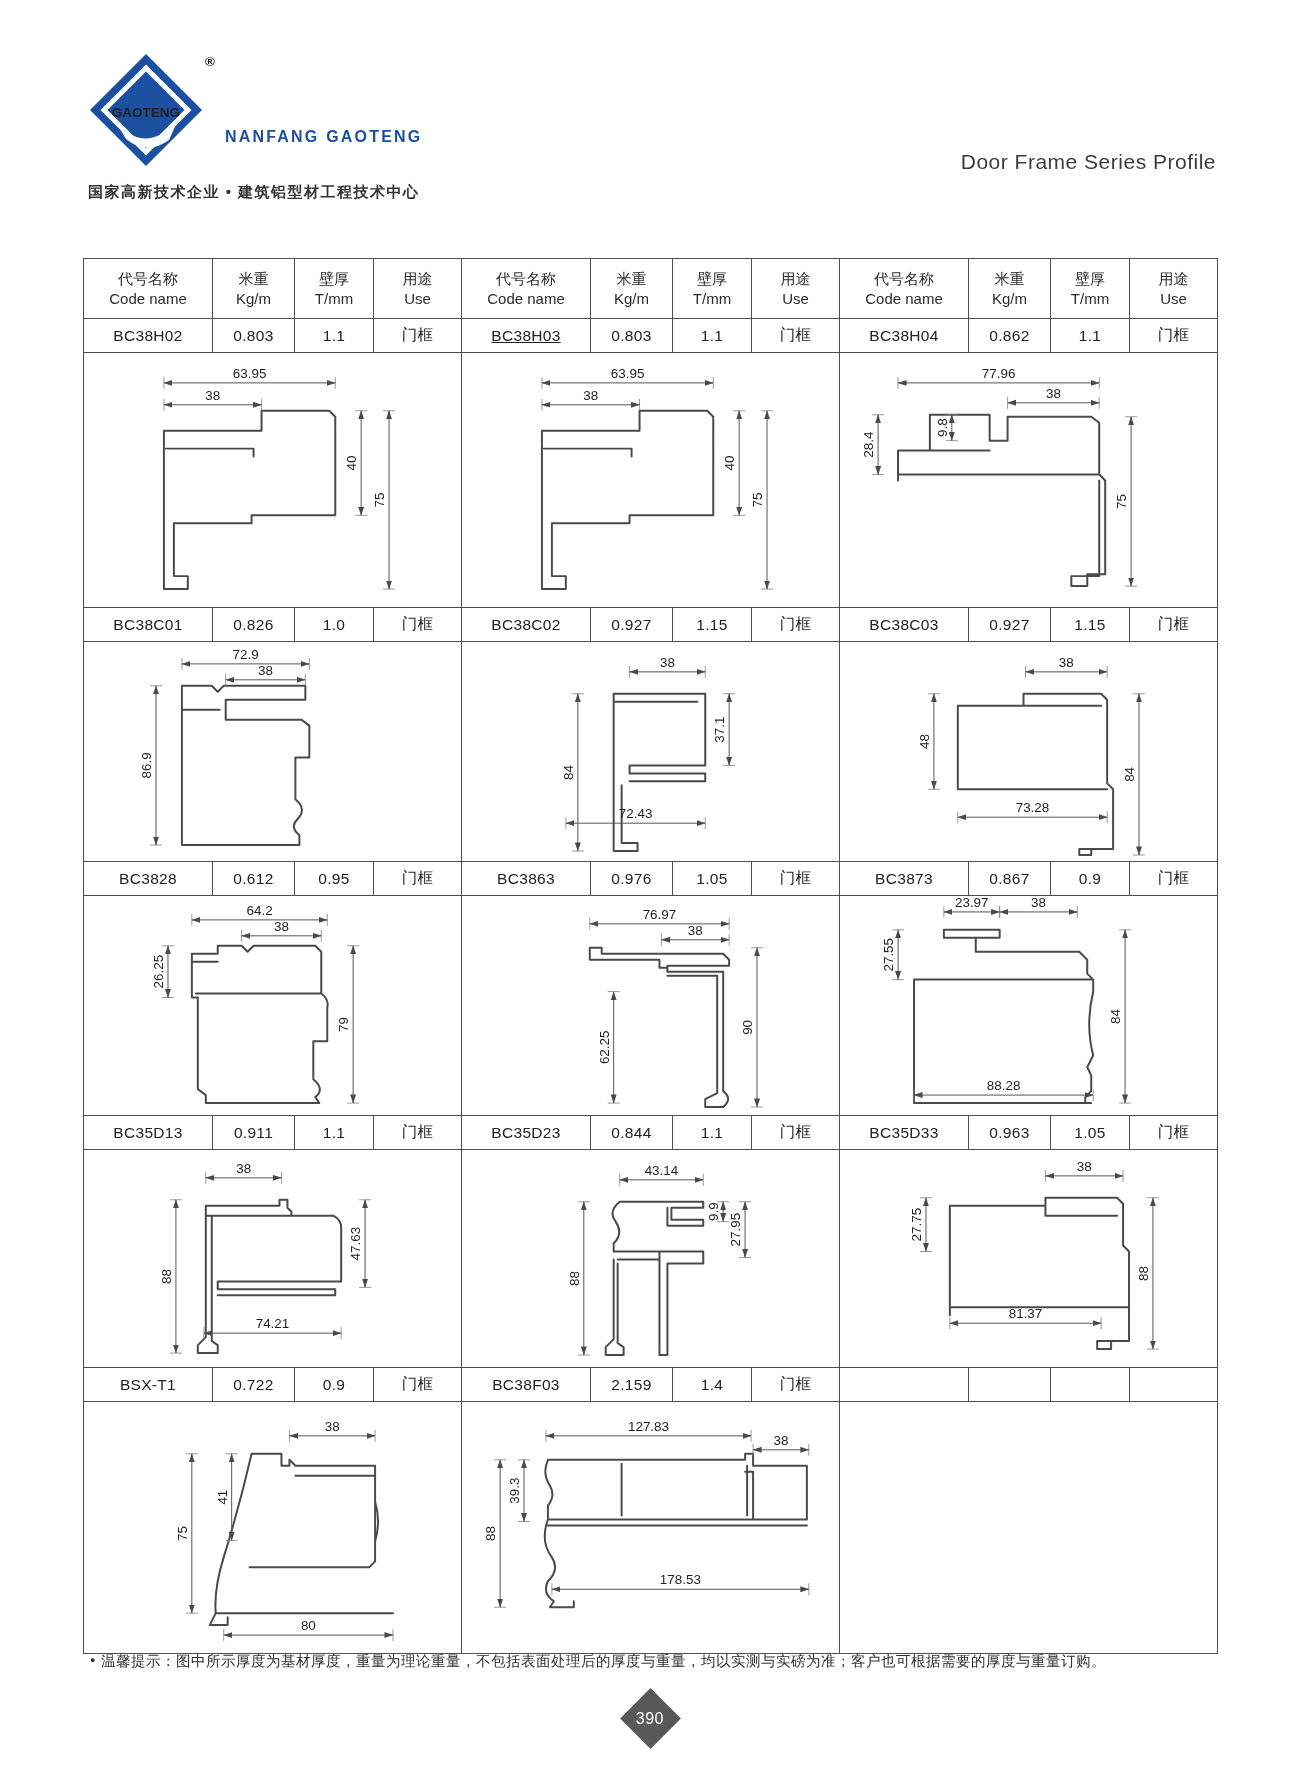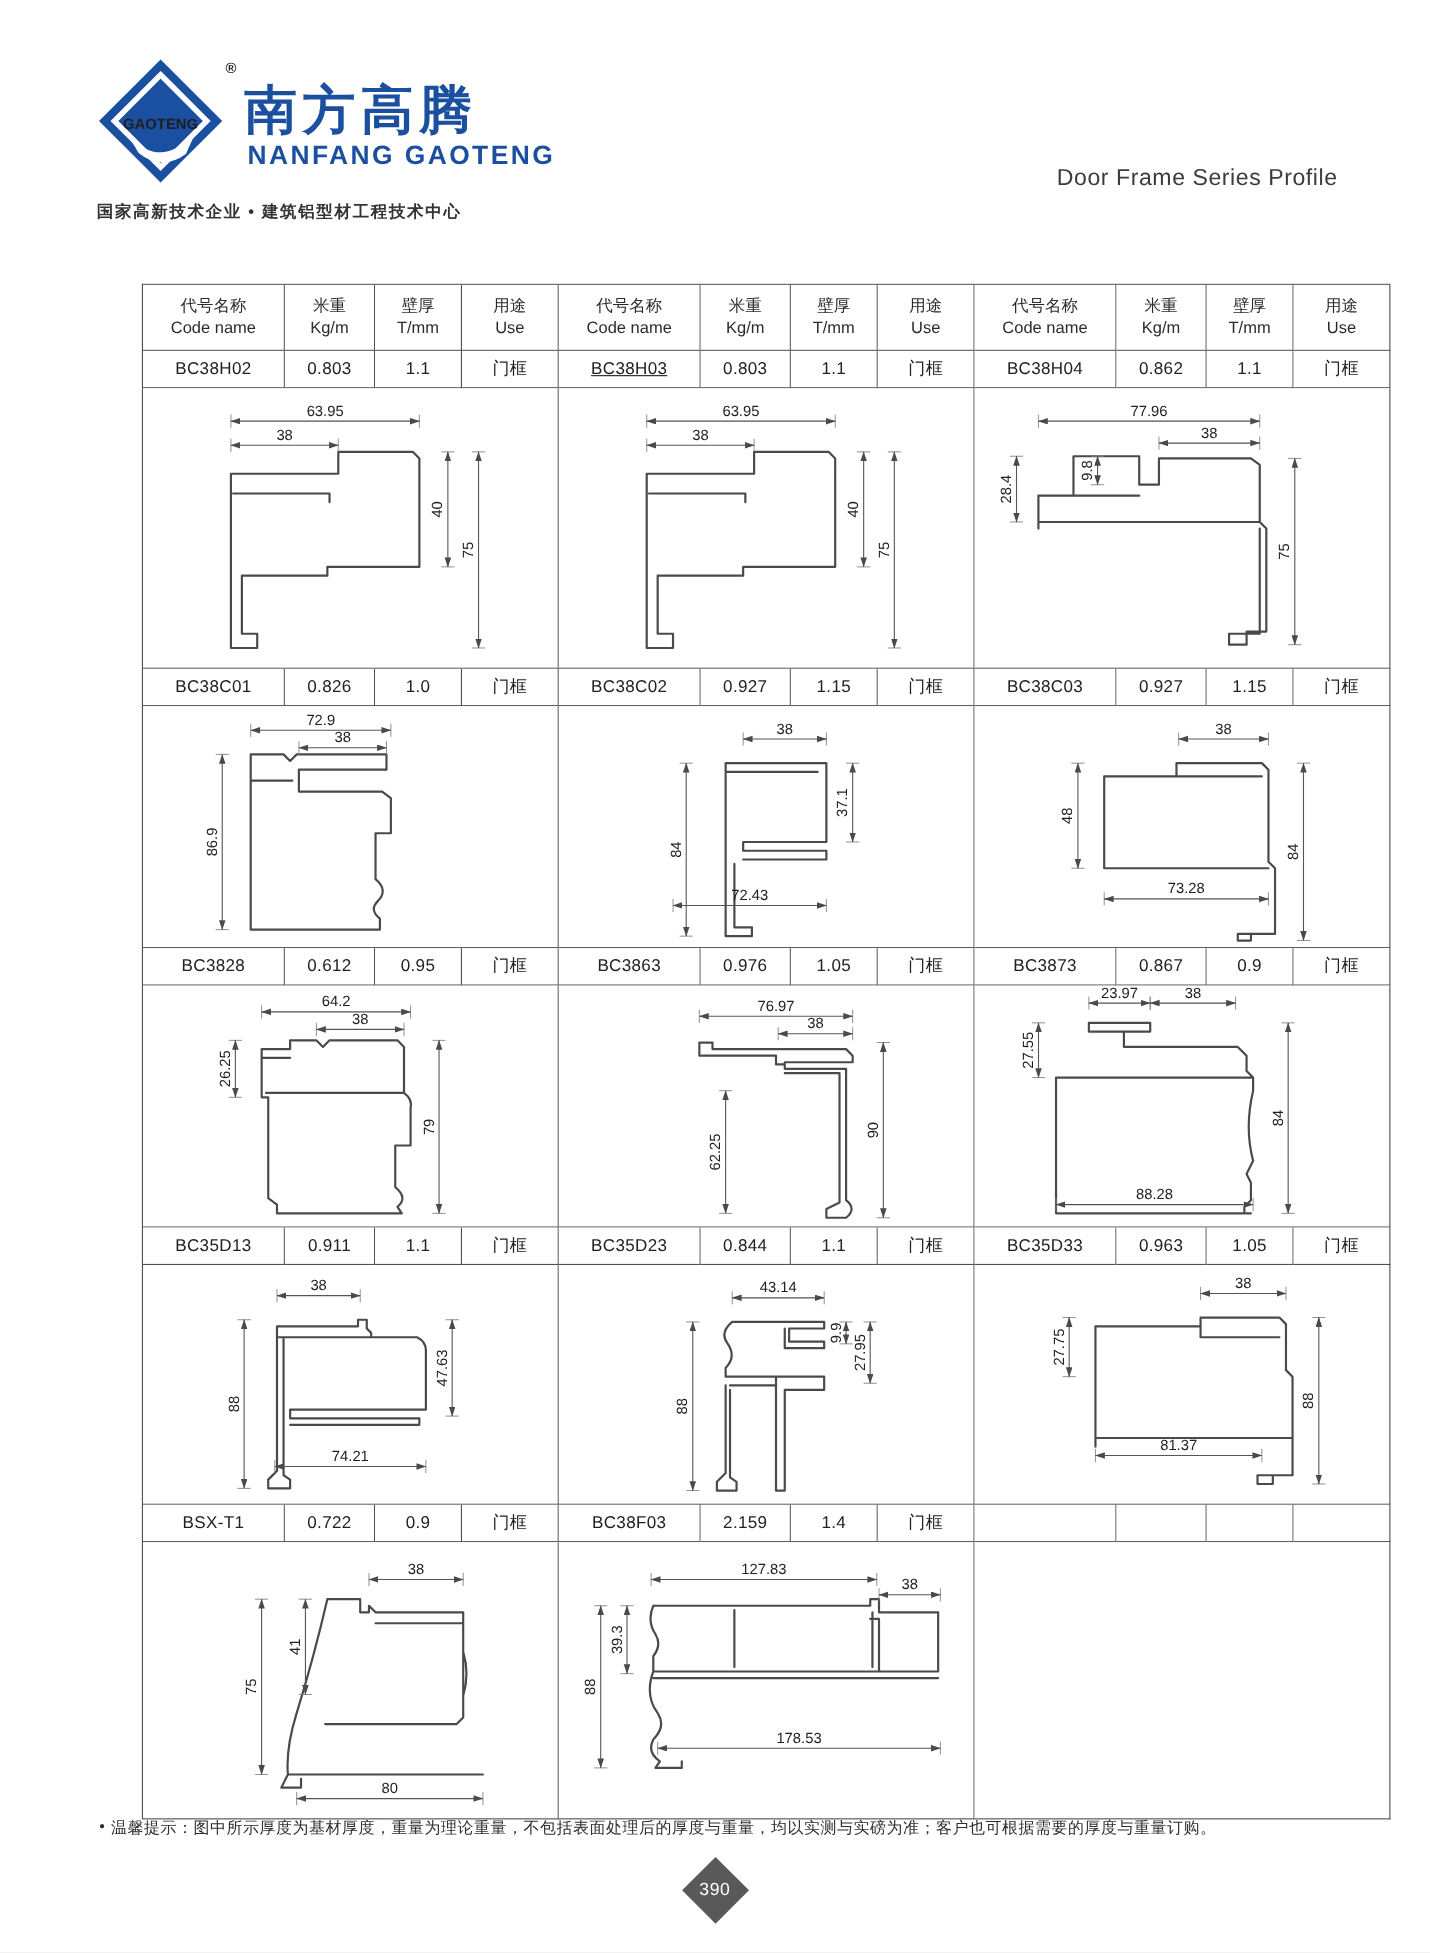--- a/index.html
+++ b/index.html
@@ -1,28 +1,28 @@
 <!DOCTYPE html>
 <html><head>
 <meta charset="utf-8">
 <style>
   html,body{margin:0;padding:0;background:#e9e9e9;}
   .page{position:relative;width:1300px;height:1775px;background:#ffffff;margin:0 auto;
         font-family:"Liberation Sans","DejaVu Sans",sans-serif;overflow:hidden;}
   
   .logo-mark{position:absolute;left:86px;top:50px;width:136px;height:122px;}
   .brand-cn{position:absolute;left:222px;top:68px;font-size:48px;font-weight:bold;letter-spacing:5px;}
-  .brand-en{position:absolute;left:225px;top:128px;font-size:24px;font-weight:bold;letter-spacing:2.2px;}
+  .brand-en{position:absolute;left:225px;top:128px;font-size:16px;font-weight:bold;letter-spacing:2.2px;}
   .tagline{position:absolute;left:88px;top:183px;font-size:15px;font-weight:bold;color:#333;letter-spacing:1.5px;}
   .title-cn{position:absolute;right:84px;top:100px;font-size:32px;font-weight:bold;letter-spacing:4px;}
   .title-en{position:absolute;right:84px;top:150px;font-size:21px;color:#3c3c3c;letter-spacing:.5px;text-align:right;}
   
   #ptable{position:absolute;left:83px;top:258px;width:1134px;display:grid;
           grid-template-columns:129px 82px 79px 88px 129px 82px 79px 88px 129px 82px 79px 88px;
-          border-top:1px solid #4f4f4f;border-left:1px solid #4f4f4f;margin-left:46px;}
+          border-top:1px solid #4f4f4f;border-left:1px solid #4f4f4f;}
   .cell{box-sizing:border-box;border-right:1px solid #4f4f4f;border-bottom:1px solid #4f4f4f;
         display:flex;align-items:center;justify-content:center;color:#222;background:#fff;}
   .head{flex-direction:column;font-size:15px;line-height:1.3;color:#2b2b2b;}
   .data{font-size:15.5px;letter-spacing:.3px;}
   .draw{padding:0;}
   .prof{fill:none;stroke:#4a4a4a;stroke-width:2;stroke-linejoin:round;stroke-linecap:round;}
   .dimline{stroke:#555;stroke-width:1;}
   .ext{stroke:#808080;stroke-width:.8;}
   svg text{font-family:"Liberation Sans","DejaVu Sans",sans-serif;font-size:13.5px;fill:#1f1f1f;}
   
@@ -47,21 +47,20 @@
 
   <div class="logo-mark">
     <svg viewBox="0 0 136 122" width="136" height="122">
       <polygon points="60,4 116,60 60,116 4,60" fill="#1b4f9f"></polygon>
       <polygon points="60,18 102,60 60,102 18,60" fill="none" stroke="#ffffff" stroke-width="5"></polygon>
       <path d="M30 72 Q60 106 92 70 L83 90 Q61 106 40 89 Z" fill="#ffffff"></path>
       <text x="60" y="67" text-anchor="middle" fill="#ffffff" font-size="19" font-weight="bold">GAOTENG</text>
       <text x="124" y="16" text-anchor="middle" fill="#1b4f9f" font-size="15" font-weight="bold">®</text>
     </svg>
   </div>
-  <div class="brand-cn" style="color:#1b4f9f">南方高腾</div>
   <div class="brand-en" style="color:#1b4f9f">NANFANG GAOTENG</div>
   <div class="tagline">国家高新技术企业 • 建筑铝型材工程技术中心</div>
   <div class="title-en">Door Frame Series Profile</div>
 
   <div id="ptable">
       <div class="cell head" style="height: 60px;">
         <div>代号名称</div>
         <div>Code name</div>
       </div>
       <div class="cell head" style="height: 60px;">

